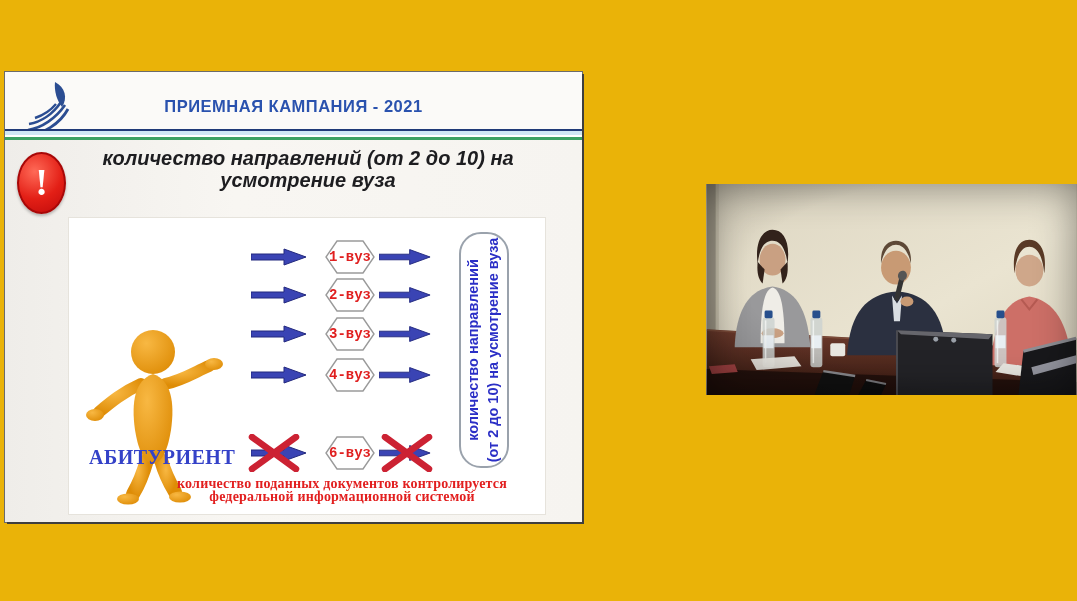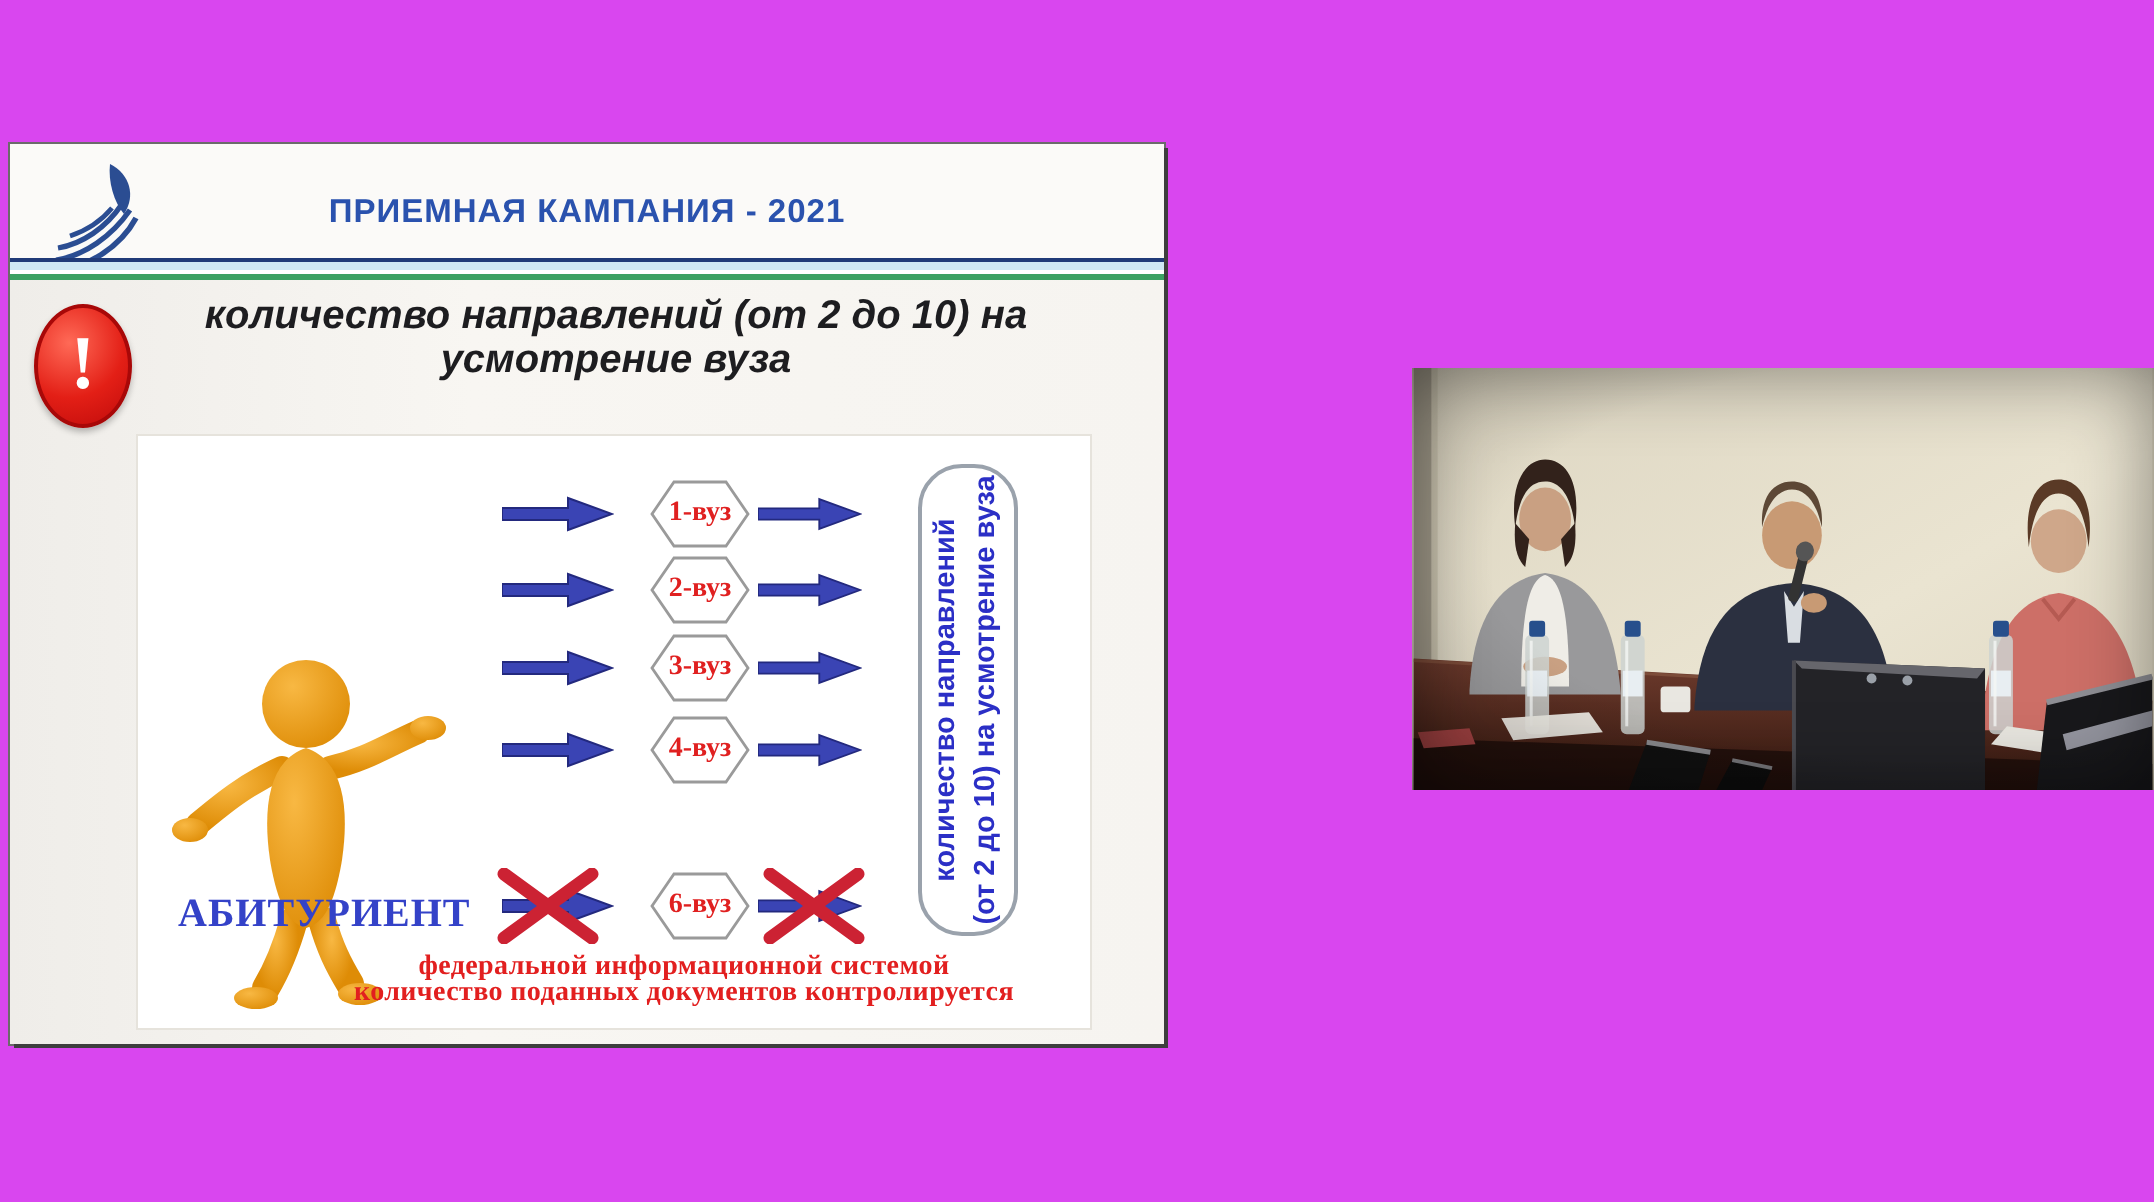--- a/index.html
+++ b/index.html
@@ -1,16 +1,16 @@
 <!DOCTYPE html>
 <html><head>
 <meta charset="utf-8">
 <style>
   html,body{margin:0;padding:0;background:#000;}
-  .page{position:relative;width:1077px;height:601px;background:#d946ef;overflow:hidden;
+  .page{position:relative;width:1077px;height:601px;background:#eab308;overflow:hidden;
         font-family:"Liberation Sans",sans-serif;}
 
   
   .slide{position:absolute;left:5px;top:72px;width:577px;height:450px;
          background:linear-gradient(90deg,#efede9,#f8f6f2 40%,#f6f4f0);
          box-shadow:2px 2px 0 #3e3e3e,0 0 0 1px #6b6b6b;}
   .slide-header{position:absolute;left:0;top:0;width:100%;height:57px;background:#fbfaf8;}
   .logo{position:absolute;left:22px;top:8px;width:44px;height:56px;}
   .slide-title{position:absolute;left:0;top:25px;width:100%;text-align:center;
                color:#2a52ae;font-weight:bold;font-size:16.5px;letter-spacing:.5px;}
@@ -32,21 +32,21 @@
          font-size:20px;letter-spacing:.5px;font-family:"Liberation Serif",serif;}
 
   .row{position:absolute;left:0;width:476px;height:34px;}
   .arr{position:absolute;top:8px;height:18px;}
   .arrL{left:182px;width:56px;}
   .arrR{left:310px;width:52px;}
   .hex{position:absolute;left:256px;top:0;width:50px;height:34px;}
   .hex svg{position:absolute;left:0;top:0;}
   .hex span{position:absolute;left:0;top:0;width:100%;height:100%;display:flex;align-items:center;
             justify-content:center;color:#e02020;font-weight:bold;font-size:14px;
-            font-family:Liberation Serif, serif;}
+            font-family:Liberation Mono, monospace;}
   .cross{position:absolute;top:-2px;width:52px;height:38px;}
   .crossL{left:179px;}
   .crossR{left:312px;}
 
   .capsule{position:absolute;left:390px;top:14px;width:46px;height:232px;background:#fff;
            border:2px solid #9aa2ac;border-radius:22px;}
   .capsule-text{position:absolute;left:50%;top:50%;width:226px;height:42px;
                 transform:translate(-50%,-50%) rotate(-90deg);
                 color:#2b2fc6;font-weight:bold;font-size:14.5px;line-height:20px;text-align:center;}
   .capsule-text span{display:block;}
@@ -191,22 +191,22 @@
       </div>
 
       <div class="capsule">
         <div class="capsule-text">
           <span>количество направлений</span>
           <span>(от 2 до 10) на усмотрение вуза</span>
         </div>
       </div>
 
       <div class="footnote">
+        <div>количество поданных документов контролируется</div>
         <div>федеральной информационной системой</div>
-        <div>количество поданных документов контролируется</div>
       </div>
 
     </div>
   </div>
 
   <div class="video">
     <svg width="371" height="211" viewBox="0 0 371 212">
       <defs>
         <linearGradient id="wall" x1="0" y1="0" x2="1" y2="1">
           <stop offset="0" stop-color="#ddd6c2"></stop>

